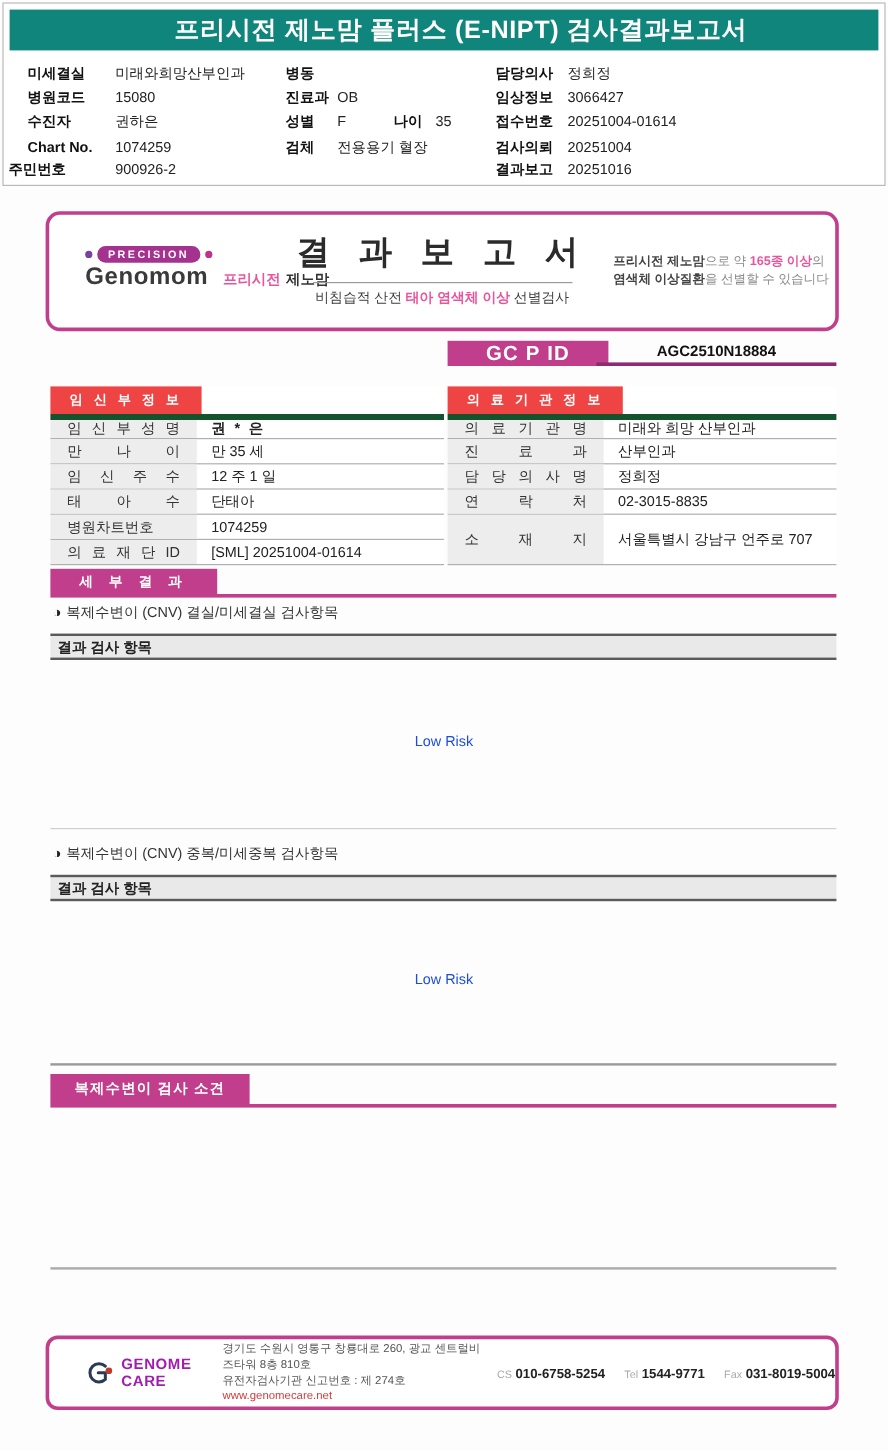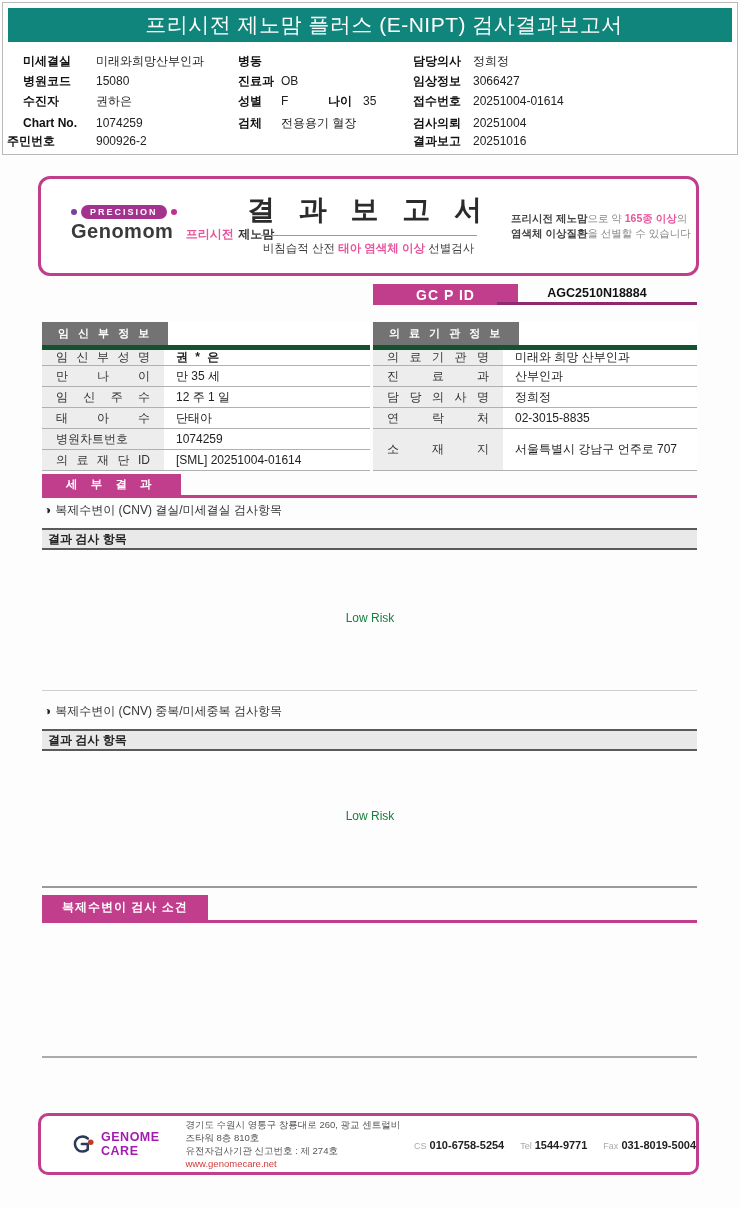--- a/index.html
+++ b/index.html
@@ -5,21 +5,21 @@
   * { margin:0; padding:0; box-sizing:border-box; }
   html,body { background:#fbfbfb; }
   body { font-family:"Liberation Sans","DejaVu Sans",sans-serif; color:#222; }
   .page { position:relative; width:740px; height:1208px; background:#fdfdfd; overflow:hidden; }
 
   
   .top-box { position:absolute; left:2px; top:2px; width:736px; height:153px;
              background:#fff; border:1px solid #b9b9b9; }
   .teal-banner { margin:5px 5px 0 5px; height:34px; background:#10857B;
                  display:flex; align-items:center; justify-content:center; }
-  .banner-title { color:#fff; font-weight:normal; font-size:21px; letter-spacing:0.5px;margin-left:28px; }
+  .banner-title { color:#fff; font-weight:bold; font-size:21px; letter-spacing:0.5px;margin-left:28px; }
   .irow { position:absolute; height:16px; line-height:16px; font-size:12px; white-space:nowrap; }
   .ilbl { font-weight:bold; color:#111; }
   .ival { color:#222; }
 
   
   .brand-box { position:absolute; left:38px; top:176px; width:661px; height:100px;
                background:#fff; border:3px solid #C13E8C; border-radius:12px; }
   .precision-badge { position:absolute; left:30px; top:26px; display:flex; align-items:center; gap:4px; }
   .pdot { width:6px; height:6px; border-radius:50%; }
   .pdot-l { background:#7b3fa0; } .pdot-r { background:#c2308d; }
@@ -33,30 +33,30 @@
   .center-title .big { font-size:28px; font-weight:bold; color:#2b2b2b; letter-spacing:8px; }
   .center-title .rule { width:216px; height:1px; background:#9a9a9a; margin:6px auto 5px auto; }
   .center-title .sub { font-size:11.5px; color:#3c3c3c; }
   .center-title .sub .pink { color:#e8559c; font-weight:bold; }
   .tagline { position:absolute; left:470px; top:32px; width:180px;
              font-size:10.5px; line-height:15px; color:#8a8a8a; }
   .tagline .b { color:#444; font-weight:bold; }
   .tagline .pink { color:#e8559c; font-weight:bold; }
 
   
-  .gcpid-label { position:absolute; left:373px; top:284px; width:145px; height:21px;
-                 background:#C13E8C; color:#fff; font-size:14px; font-weight:bold;
+  .gcpid-label { position:absolute; left:373px; top:284px; width:134px; height:21px;
+                 background:#C13E8C; color:#fff; font-size:17px; font-weight:bold;
                  letter-spacing:1px; display:flex; align-items:center; justify-content:center; }
   .gcpid-value { position:absolute; left:497px; top:284px; width:200px; height:21px;
                  border-bottom:3px solid #8D2B72; font-size:12.5px; font-weight:bold; color:#111;
                  display:flex; align-items:center; justify-content:center; }
 
   
   .tbl { position:absolute; top:322px; background:#fff; }
-  .tbl-head { display:inline-block; background:#737373; color:#fff; font-size:11px;
+  .tbl-head { display:inline-block; background:#ef4444; color:#fff; font-size:11px;
               font-weight:bold; letter-spacing:3px; padding:4px 16px; }
   .trow { display:flex; align-items:center; height:21px; border-bottom:1px solid #b0b0b0;
           font-size:12px; }
   .trow.first { border-top:5px solid #14532d; }
   .trow.tall { height:42px; }
   .tlbl { width:122px; align-self:stretch; display:flex; align-items:center;
           background:#ededed; padding:0 14px; color:#333; }
   .tlbl span { width:100%; text-align:justify; text-align-last:justify; }
   .tval { flex:1; padding-left:12px; color:#222; }
   .tval.bold { font-weight:bold; letter-spacing:2px; }
@@ -67,21 +67,21 @@
                padding:3px 24px; }
   .badge-sp { font-size:11.5px; letter-spacing:5px; }
   .badge-n { font-size:12px; letter-spacing:1px; padding:4px 20px; }
   .bullet-line { position:absolute; left:44px; font-size:12px; color:#333; }
   .bullet-line .half { font-size:12px; color:#222; margin-right:4px; }
   .gray-bar { position:absolute; left:42px; width:655px; height:22px; background:#e9e9e9;
               border-top:2px solid #5a5a5a; border-bottom:2px solid #5a5a5a;
               display:flex; align-items:center; padding-left:6px;
               font-size:12px; font-weight:bold; color:#222; }
   .low-risk { position:absolute; left:0; width:740px; text-align:center;
-              font-size:12px; color:#15803d; }
+              font-size:12px; color:#1d4ed8; }
   .hline { position:absolute; left:42px; width:655px; }
   .hl-thin { border-top:1px solid #cfcfcf; }
   .hl-mid  { border-top:2px solid #9a9a9a; }
   .hl-soft { border-top:2px solid #ababab; }
 
   
   .footer-box { position:absolute; left:38px; top:1113px; width:661px; height:62px;
                 background:#fff; border:3px solid #C13E8C; border-radius:10px;
                 display:flex; align-items:center; }
   .logo-wrap { display:flex; align-items:center; margin-left:24px; width:150px; }

